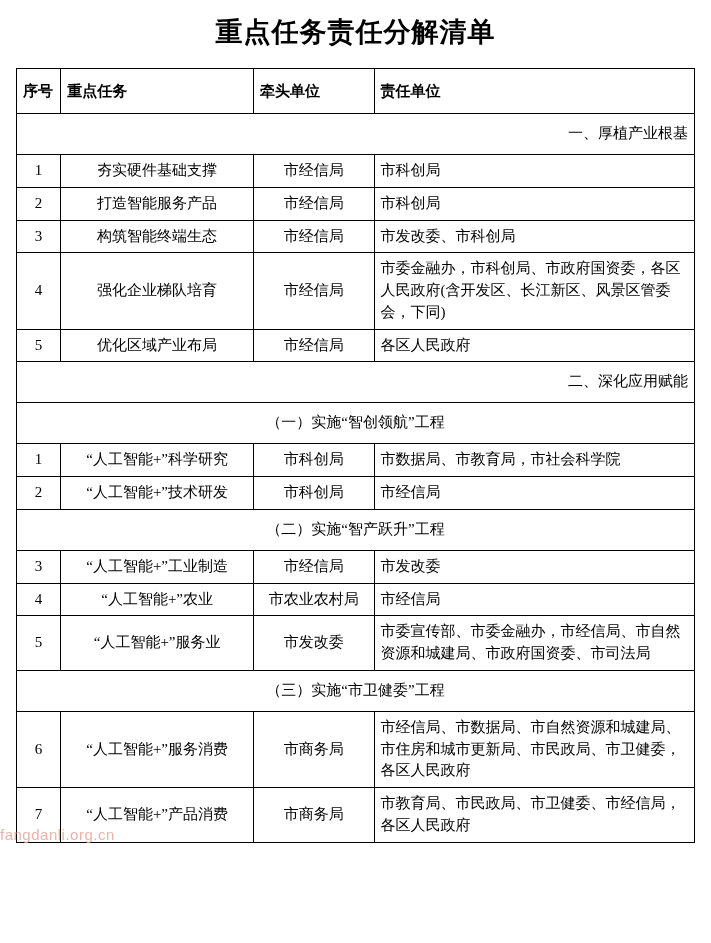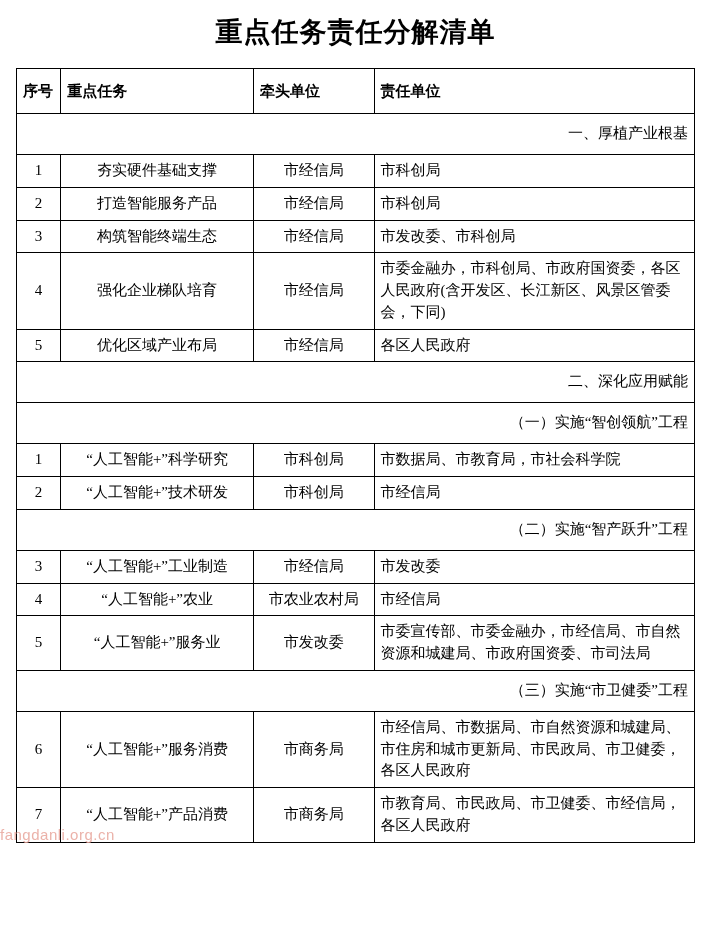--- a/index.html
+++ b/index.html
@@ -53,21 +53,21 @@
     text-align: left;
     height: 34px;
     font-family: "Liberation Sans", "DejaVu Sans", sans-serif;
   }
   tr.section-row td {
     text-align: right;
     height: 30px;
     font-size: 15px;
   }
   tr.subsection-row td {
-    text-align: right;
+    text-align: center;
     height: 30px;
     font-size: 15px;
   }
   td.cell-no { text-align: center; }
   td.cell-task { text-align: center; }
   td.cell-lead { text-align: center; }
   td.cell-resp { text-align: left; }
 
   .watermark {
     position: absolute;

